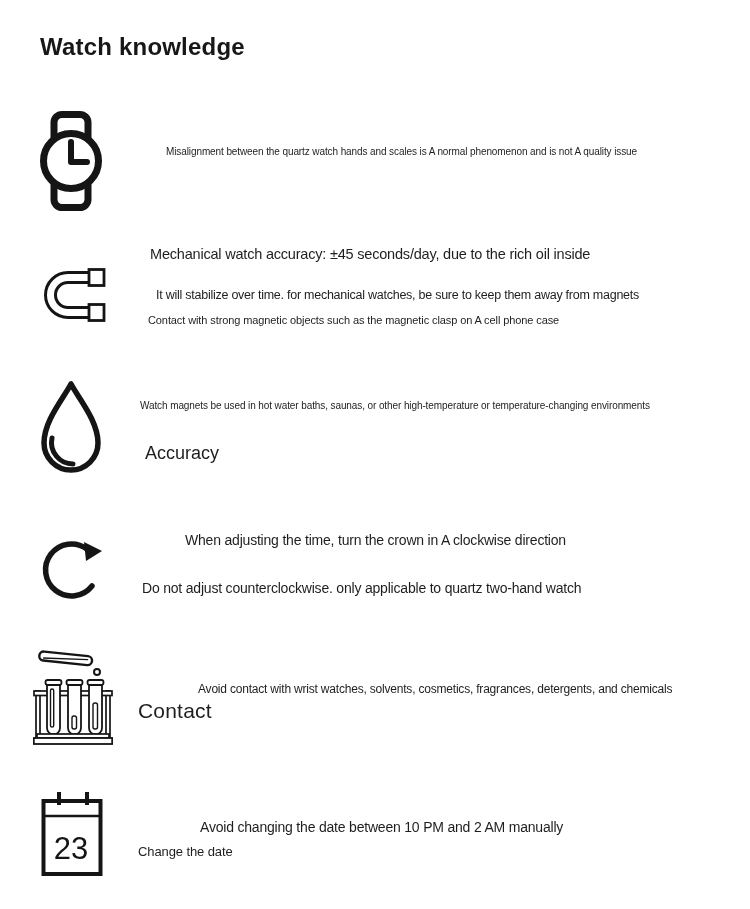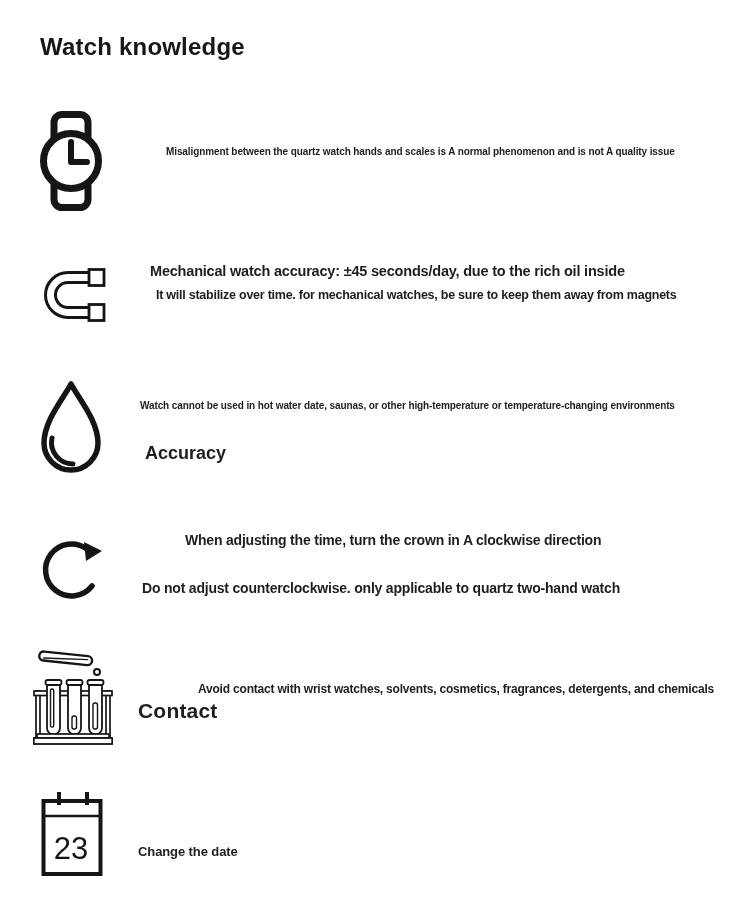--- a/index.html
+++ b/index.html
@@ -12,26 +12,26 @@
     font-size:24px;font-weight:700;letter-spacing:.2px;color:#171717;
   }
   .icon{position:absolute;text-align:center;}
   .icon svg{display:block;}
   .i1{left:40px;top:110px;}
   .i2{left:38px;top:263px;}
   .i3{left:38px;top:380px;}
   .i4{left:40px;top:524px;}
   .i5{left:33px;top:646px;}
   .i6{left:40px;top:790px;}
-  .ln{position:absolute;white-space:nowrap;font-weight:700;color:#1e1e1e;}
+  .ln{position:absolute;white-space:nowrap;font-weight:400;color:#1e1e1e;}
   
   .s1l1{left:166px;top:146px;font-size:10px;letter-spacing:-.1px;}
   .s1l2{left:148px;top:166px;font-size:13.5px;letter-spacing:-.2px;}
   
-  .s2l1{left:150px;top:263px;font-size:14.5px;letter-spacing:-.2px;text-align:center;}
+  .s2l1{left:150px;top:246px;font-size:14.5px;letter-spacing:-.2px;text-align:center;}
   .s2l2{left:156px;top:288px;font-size:12.5px;letter-spacing:-.25px;}
   .s2l3{left:148px;top:314px;font-size:11px;letter-spacing:-.1px;}
   
   .s3l1{left:140px;top:400px;font-size:10px;letter-spacing:-.1px;}
   .s3l2{left:152px;top:423px;font-size:11px;letter-spacing:-.15px;}
   .s3l3{left:145px;top:443px;font-size:18px;letter-spacing:0;}
   
   .s4l1{left:185px;top:532px;font-size:14px;letter-spacing:-.2px;}
   .s4l2{left:140px;top:556px;font-size:14px;letter-spacing:-.2px;}
   .s4l3{left:142px;top:580px;font-size:14px;letter-spacing:-.2px;}
@@ -61,28 +61,29 @@
   <div class="icon i2">
     <svg width="70" height="68" viewBox="0 0 70 68">
       <path d="M58 14.5 H30 a17.5 17.5 0 0 0 0 35 H58" fill="none" stroke="#151515" stroke-width="13"></path>
       <path d="M58 14.5 H30 a17.5 17.5 0 0 0 0 35 H58" fill="none" stroke="#ffffff" stroke-width="7"></path>
       <rect x="51" y="6.5" width="15" height="16" fill="#fff" stroke="#151515" stroke-width="2.8"></rect>
       <rect x="51" y="41.5" width="15" height="16" fill="#fff" stroke="#151515" stroke-width="2.8"></rect>
     </svg>
   </div>
   <div class="ln s2l1">Mechanical watch accuracy: ±45 seconds/day, due to the rich oil inside</div>
   <div class="ln s2l2">It will stabilize over time. for mechanical watches, be sure to keep them away from magnets</div>
+  <div class="ln s2l3">Contact with strong magnetic objects such as the magnetic clasp on A cell phone case</div>
 
   <div class="icon i3">
     <svg width="66" height="98" viewBox="0 0 66 98">
       <path d="M33 4 C25 19 6 41 6 63 a27 27 0 0 0 54 0 C60 41 41 19 33 4 Z" fill="#fff" stroke="#151515" stroke-width="5.5" stroke-linejoin="round"></path>
       <path d="M14 58 a21.5 21.5 0 0 0 21 26" fill="none" stroke="#151515" stroke-width="5" stroke-linecap="round"></path>
     </svg>
   </div>
-  <div class="ln s3l1">Watch cannot be used in hot water date, saunas, or other high-temperature or temperature-changing environments</div>
+  <div class="ln s3l1">Watch magnets be used in hot water baths, saunas, or other high-temperature or temperature-changing environments</div>
   <div class="ln s3l3">Accuracy</div>
 
   <div class="icon i4">
     <svg width="66" height="84" viewBox="0 0 66 84">
       <path d="M47 25 A26 26 0 1 0 52 62" fill="none" stroke="#151515" stroke-width="5.5" stroke-linecap="round"></path>
       <polygon points="44,18 62,27 46,37" fill="#151515"></polygon>
     </svg>
   </div>
   <div class="ln s4l1">When adjusting the time, turn the crown in A clockwise direction</div>
   <div class="ln s4l3">Do not adjust counterclockwise. only applicable to quartz two-hand watch</div>
@@ -123,15 +124,16 @@
 
   <div class="icon i6">
     <svg width="64" height="88" viewBox="0 0 64 88">
       <rect x="3.5" y="11" width="57" height="73" fill="#fff" stroke="#151515" stroke-width="4"></rect>
       <line x1="3.5" y1="26" x2="60.5" y2="26" stroke="#151515" stroke-width="2.6"></line>
       <line x1="19" y1="2" x2="19" y2="15" stroke="#151515" stroke-width="4"></line>
       <line x1="47" y1="2" x2="47" y2="15" stroke="#151515" stroke-width="4"></line>
       <text x="31" y="69" text-anchor="middle" font-family="Liberation Sans, sans-serif" font-size="31" font-weight="400" fill="#151515">23</text>
     </svg>
   </div>
+  <div class="ln s6l1">Avoid changing the date between 10 PM and 2 AM manually</div>
   <div class="ln s6l2">Change the date</div>
 
 </div>
 
 </body></html>

